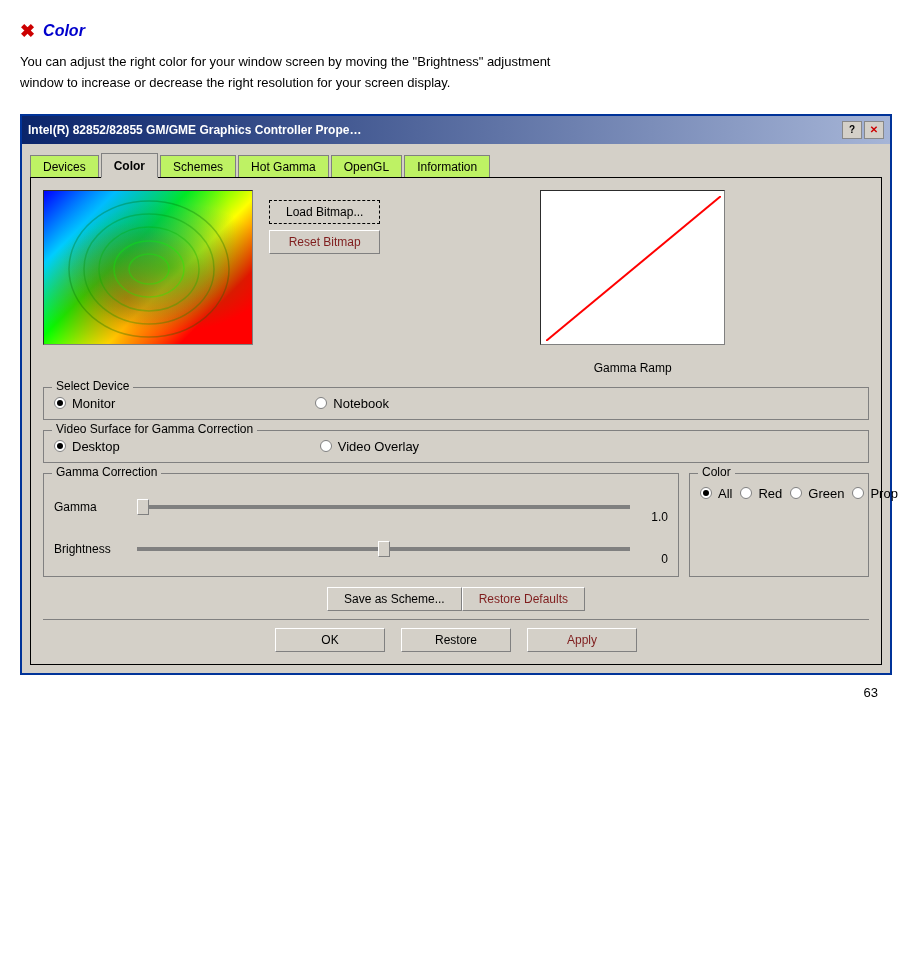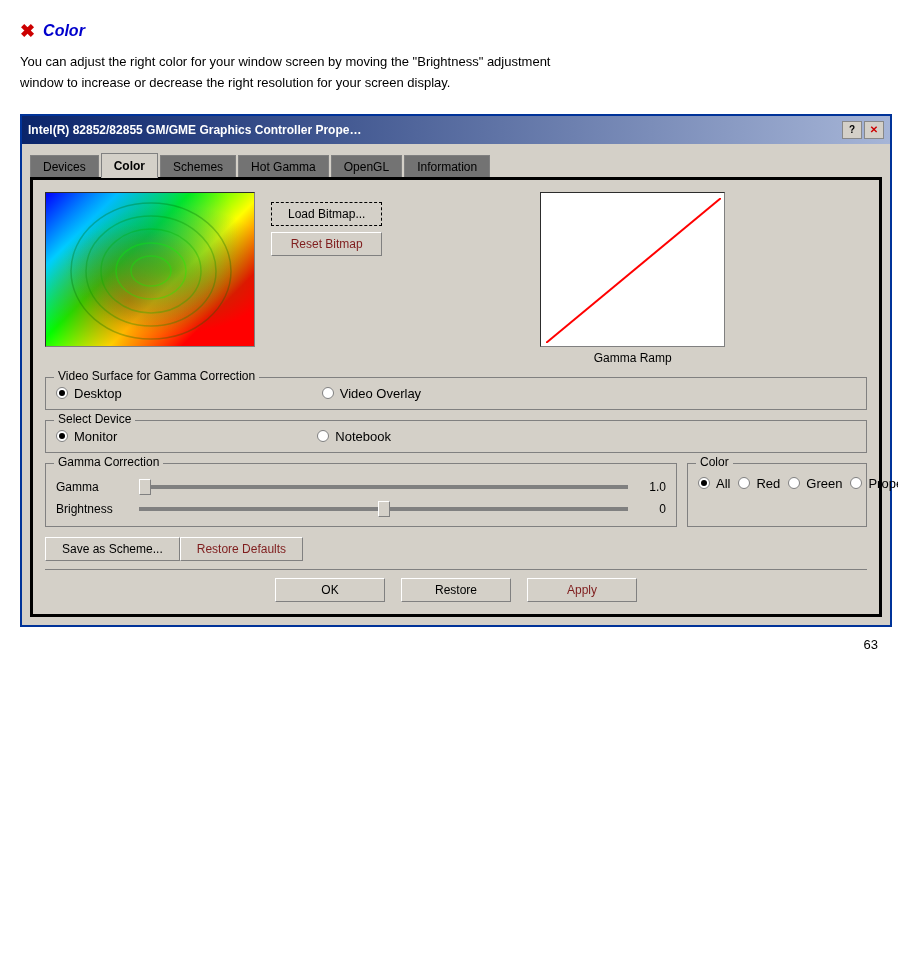--- a/index.html
+++ b/index.html
@@ -88,39 +88,39 @@
     
     .tab-bar {
       display: flex;
       align-items: flex-end;
       margin-bottom: 0;
       gap: 2px;
     }
 
     .tab {
       padding: 4px 12px;
-      background: #737373;
+      background: #bef264;
       border: 1px solid #808080;
       border-bottom: none;
       cursor: pointer;
       font-size: 12px;
       position: relative;
       top: 1px;
     }
 
     .tab.active {
       background: #d4d0c8;
       border-bottom: 1px solid #d4d0c8;
       font-weight: bold;
       z-index: 2;
       padding-top: 5px;
     }
 
     .tab-content {
-      border: 3px solid #000000;
+      border: 1px solid #000000;
       background: #d4d0c8;
       padding: 12px;
       position: relative;
       z-index: 1;
     }
 
     
     .color-top {
       display: flex;
       gap: 16px;
@@ -171,21 +171,21 @@
 
     .gamma-line {
       position: absolute;
       top: 5px; left: 5px;
       width: 175px;
       height: 145px;
     }
 
     .gamma-ramp-label {
       font-size: 12px;
-      margin-top: 4px;
+      margin-top: 16px;
     }
 
     .win-button {
       padding: 4px 16px;
       background: #d4d0c8;
       border: 1px solid;
       border-color: #fff #808080 #808080 #fff;
       font-size: 12px;
       cursor: pointer;
       min-width: 110px;
@@ -282,33 +282,34 @@
       border: 1px solid;
       border-color: #fff #808080 #808080 #fff;
       top: 50%;
       transform: translateY(-50%);
     }
 
     .slider-value {
       width: 30px;
       text-align: right;
       font-size: 12px;
+      margin-top: 20px;
     }
 
     .color-radio-col {
       display: flex;
       flex-direction: row;
       gap: 8px;
       margin-top: 4px;
     }
 
     
     .bottom-buttons {
       display: flex;
-      justify-content: flex-start;
+      justify-content: center;
       margin-top: 8px;
       margin-bottom: 8px;
     }
 
     .ok-cancel-row {
       display: flex;
       justify-content: center;
       gap: 16px;
       border-top: 1px solid #808080;
       padding-top: 8px;
@@ -413,43 +414,43 @@
           <div class="gamma-ramp-box">
             <svg class="gamma-line" viewBox="0 0 175 145">
               <line x1="0" y1="145" x2="175" y2="0" stroke="#ff0000" stroke-width="2"></line>
             </svg>
           </div>
           <div class="gamma-ramp-label">Gamma Ramp</div>
         </div>
       </div>
 
       <div class="group-box">
+        <span class="group-box-label">Select Device</span>
+        <div class="radio-group">
+          <div class="radio-item">
+            <div class="radio-classic checked"></div>
+            <span>Monitor</span>
+          </div>
+          <div class="radio-item">
+            <div class="radio-classic"></div>
+            <span>Notebook</span>
+          </div>
+        </div>
+      </div>
+
+      <div class="group-box">
         <span class="group-box-label">Video Surface for Gamma Correction</span>
         <div class="radio-group">
           <div class="radio-item">
             <div class="radio-classic checked"></div>
             <span>Desktop</span>
           </div>
           <div class="radio-item">
             <div class="radio-classic"></div>
             <span>Video Overlay</span>
-          </div>
-        </div>
-      </div>
-
-      <div class="group-box">
-        <span class="group-box-label">Select Device</span>
-        <div class="radio-group">
-          <div class="radio-item">
-            <div class="radio-classic checked"></div>
-            <span>Monitor</span>
-          </div>
-          <div class="radio-item">
-            <div class="radio-classic"></div>
-            <span>Notebook</span>
           </div>
         </div>
       </div>
 
       <div class="sliders-color-row">
 
         <div class="gamma-correction-box">
           <span class="group-box-label">Gamma Correction</span>
 
           <div class="slider-row">

